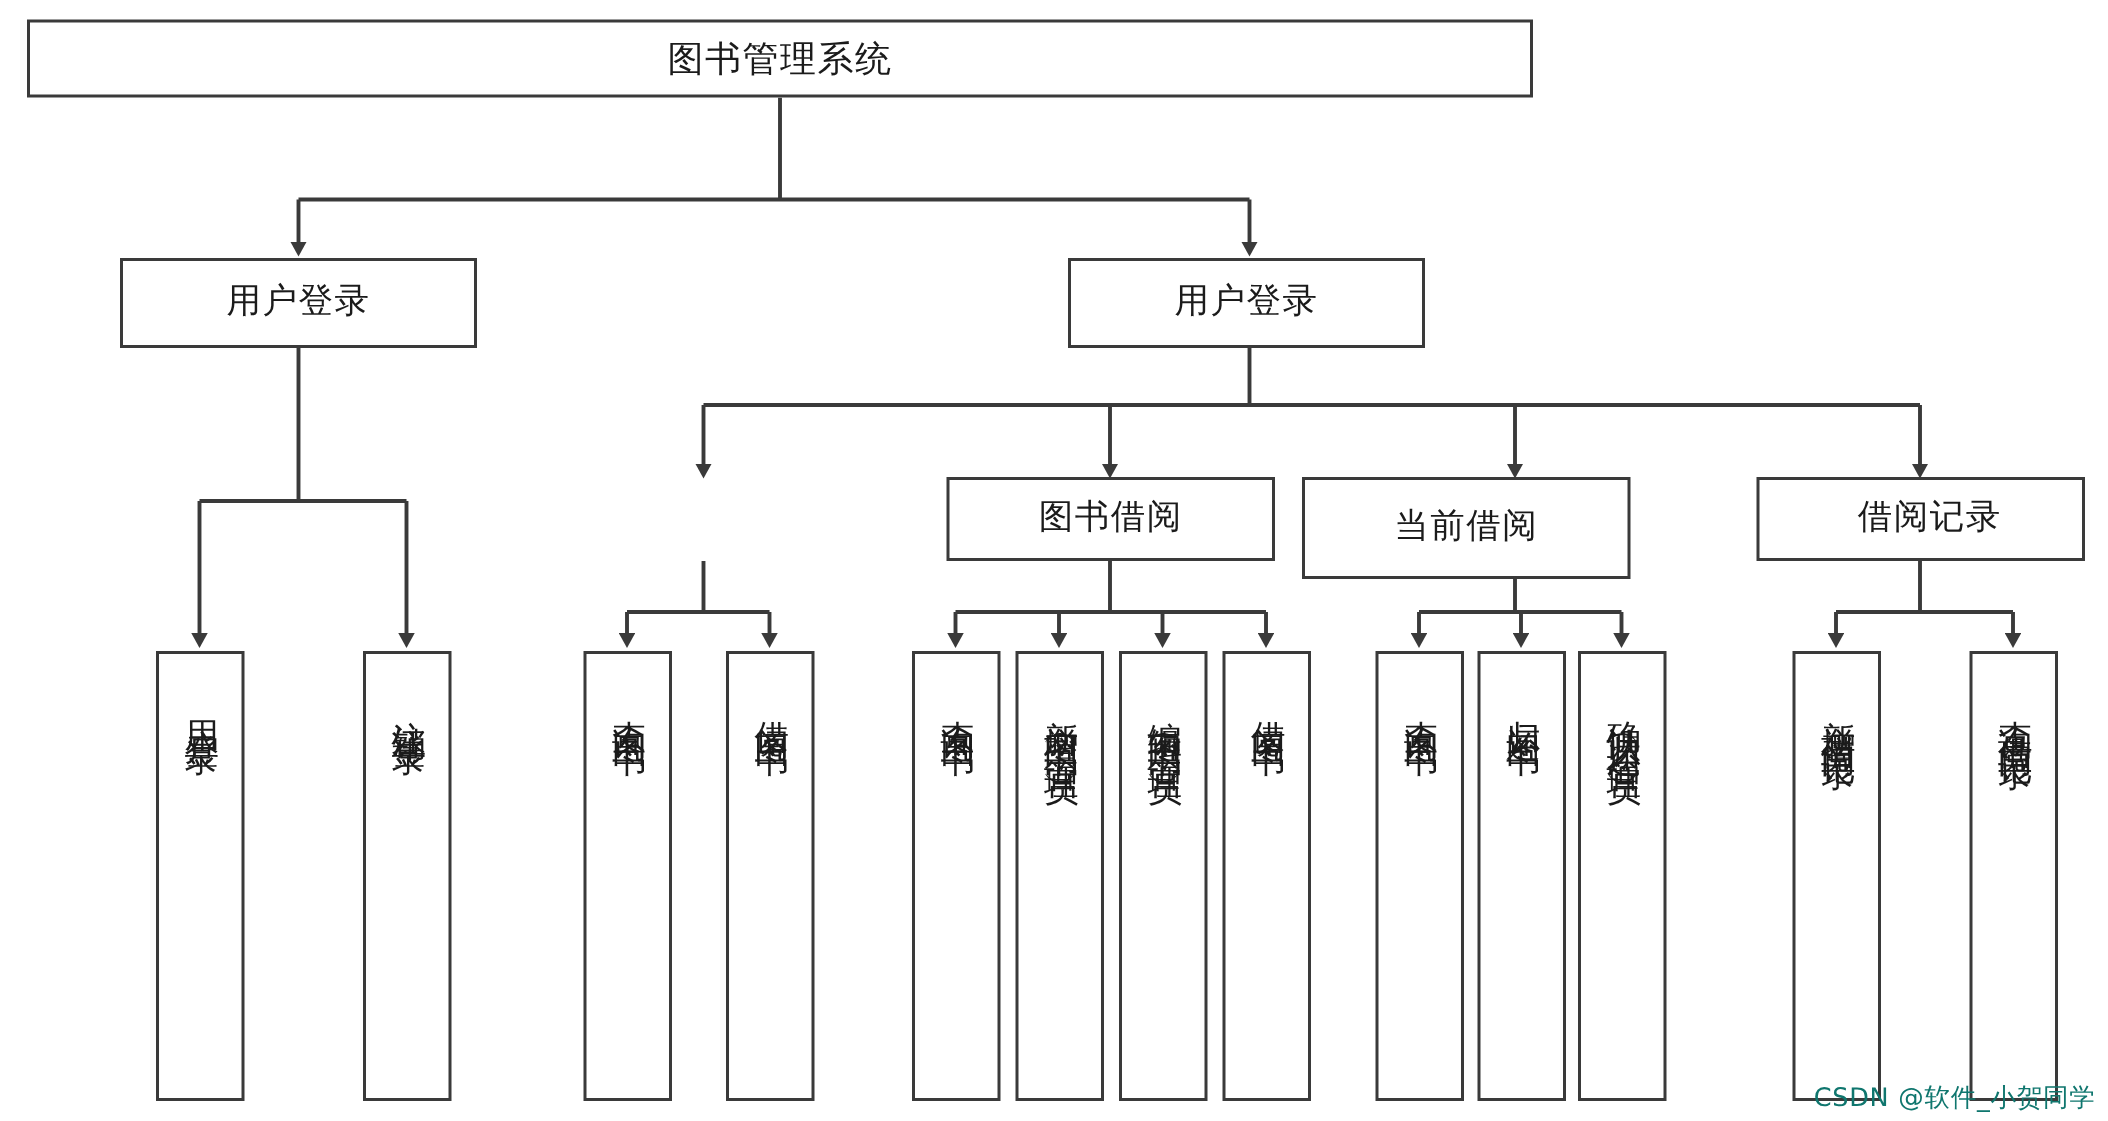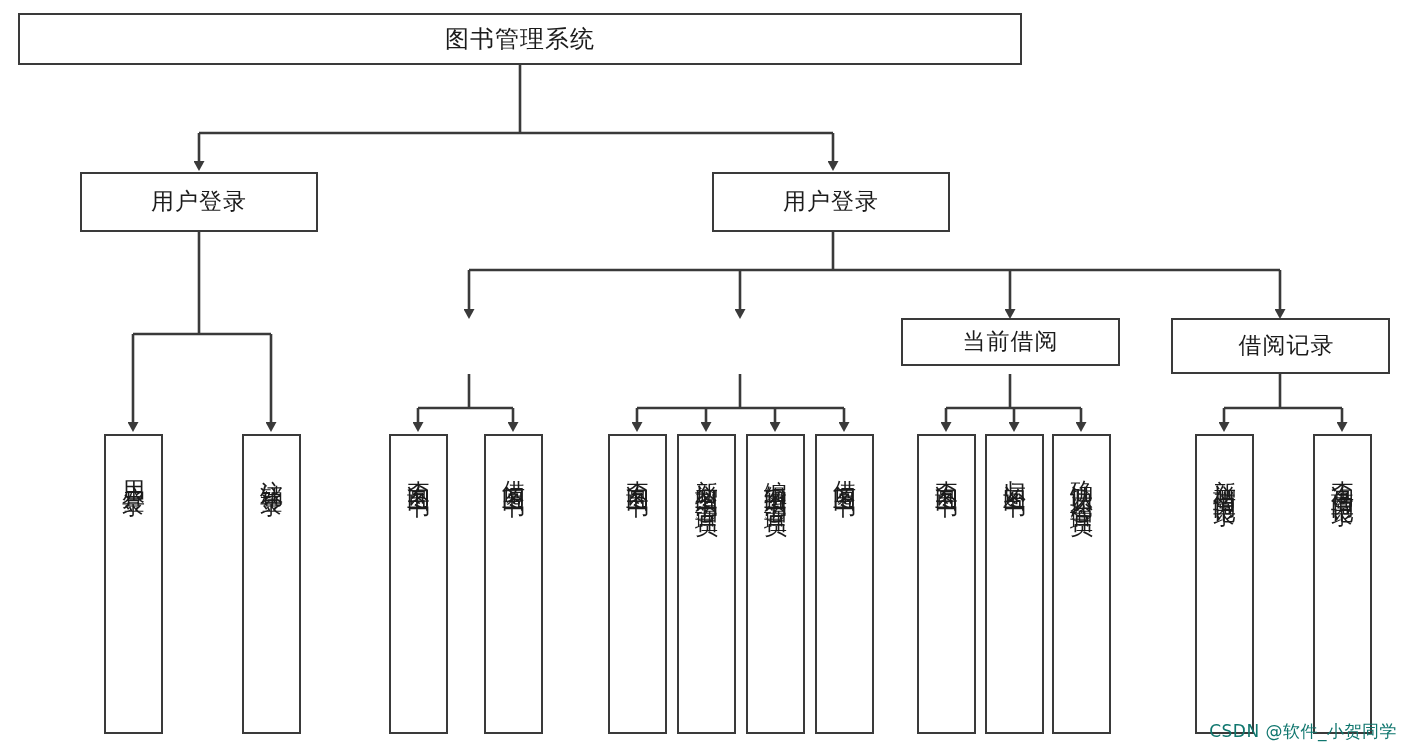--- a/index.html
+++ b/index.html
@@ -119,21 +119,24 @@
     <span class="label">图书管理系统</span>
   </div>
 
   <div class="node horiz" style="left:80px;top:172px;width:238px;height:60px;">
     <span class="label">用户登录</span>
   </div>
   <div class="node horiz" style="left:712px;top:172px;width:238px;height:60px;">
     <span class="label">用户登录</span>
   </div>
 
-  <div class="node horiz" style="left:901px;top:318px;width:219px;height:48px;">
+  <div class="node horiz" style="left:631px;top:318px;width:219px;height:56px;">
+    <span class="label">图书借阅</span>
+  </div>
+  <div class="node horiz" style="left:868px;top:318px;width:219px;height:68px;">
     <span class="label">当前借阅</span>
   </div>
   <div class="node horiz" style="left:1171px;top:318px;width:219px;height:56px;padding-left:12px;">
     <span class="label">借阅记录</span>
   </div>
 
   <div class="node vert" style="left:104px;top:434px;width:59px;height:300px;">
     <span class="label">用户登录</span>
   </div>
   <div class="node vert" style="left:242px;top:434px;width:59px;height:300px;">

